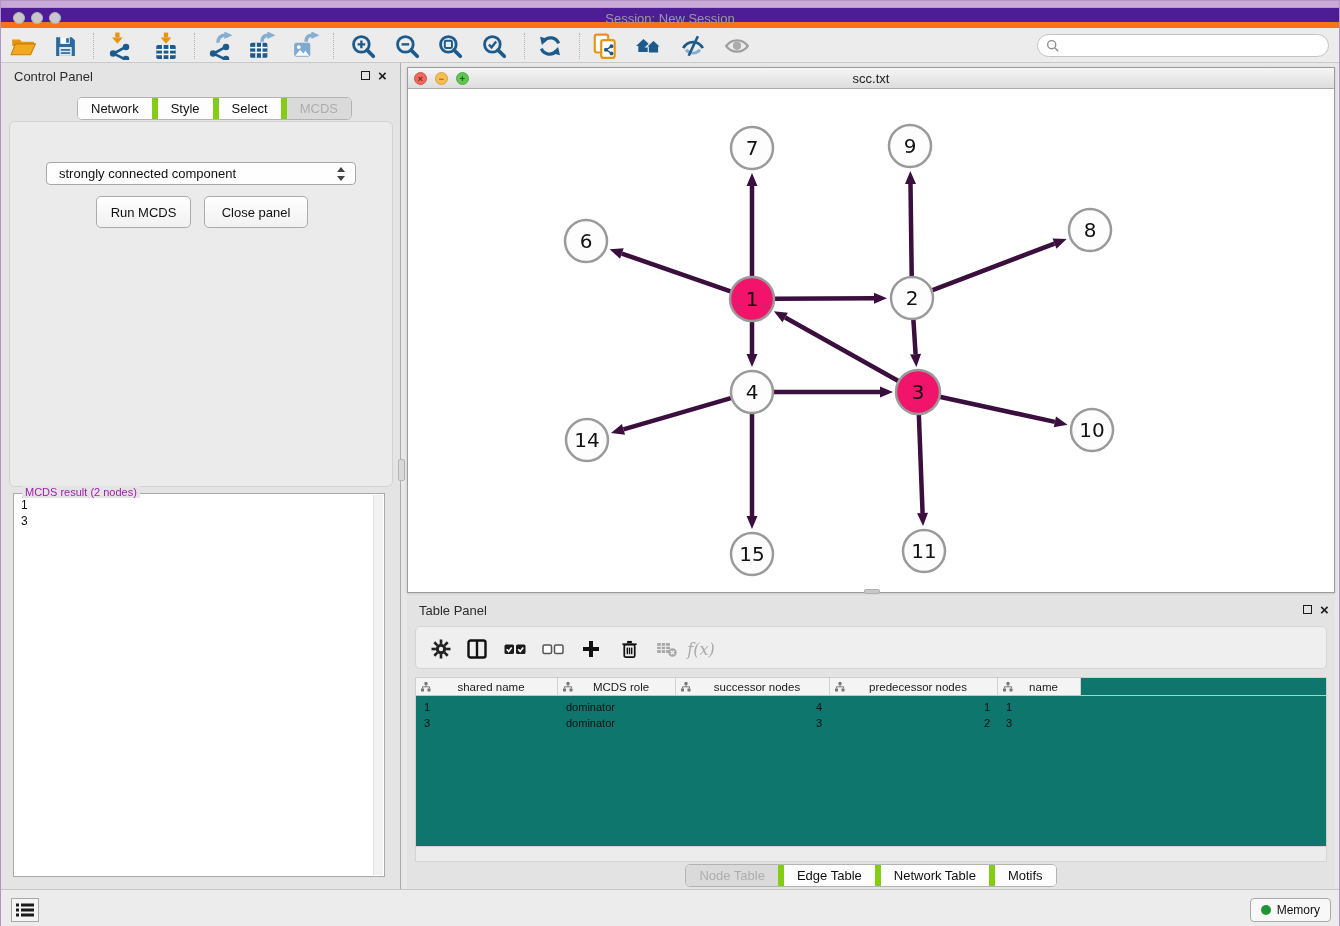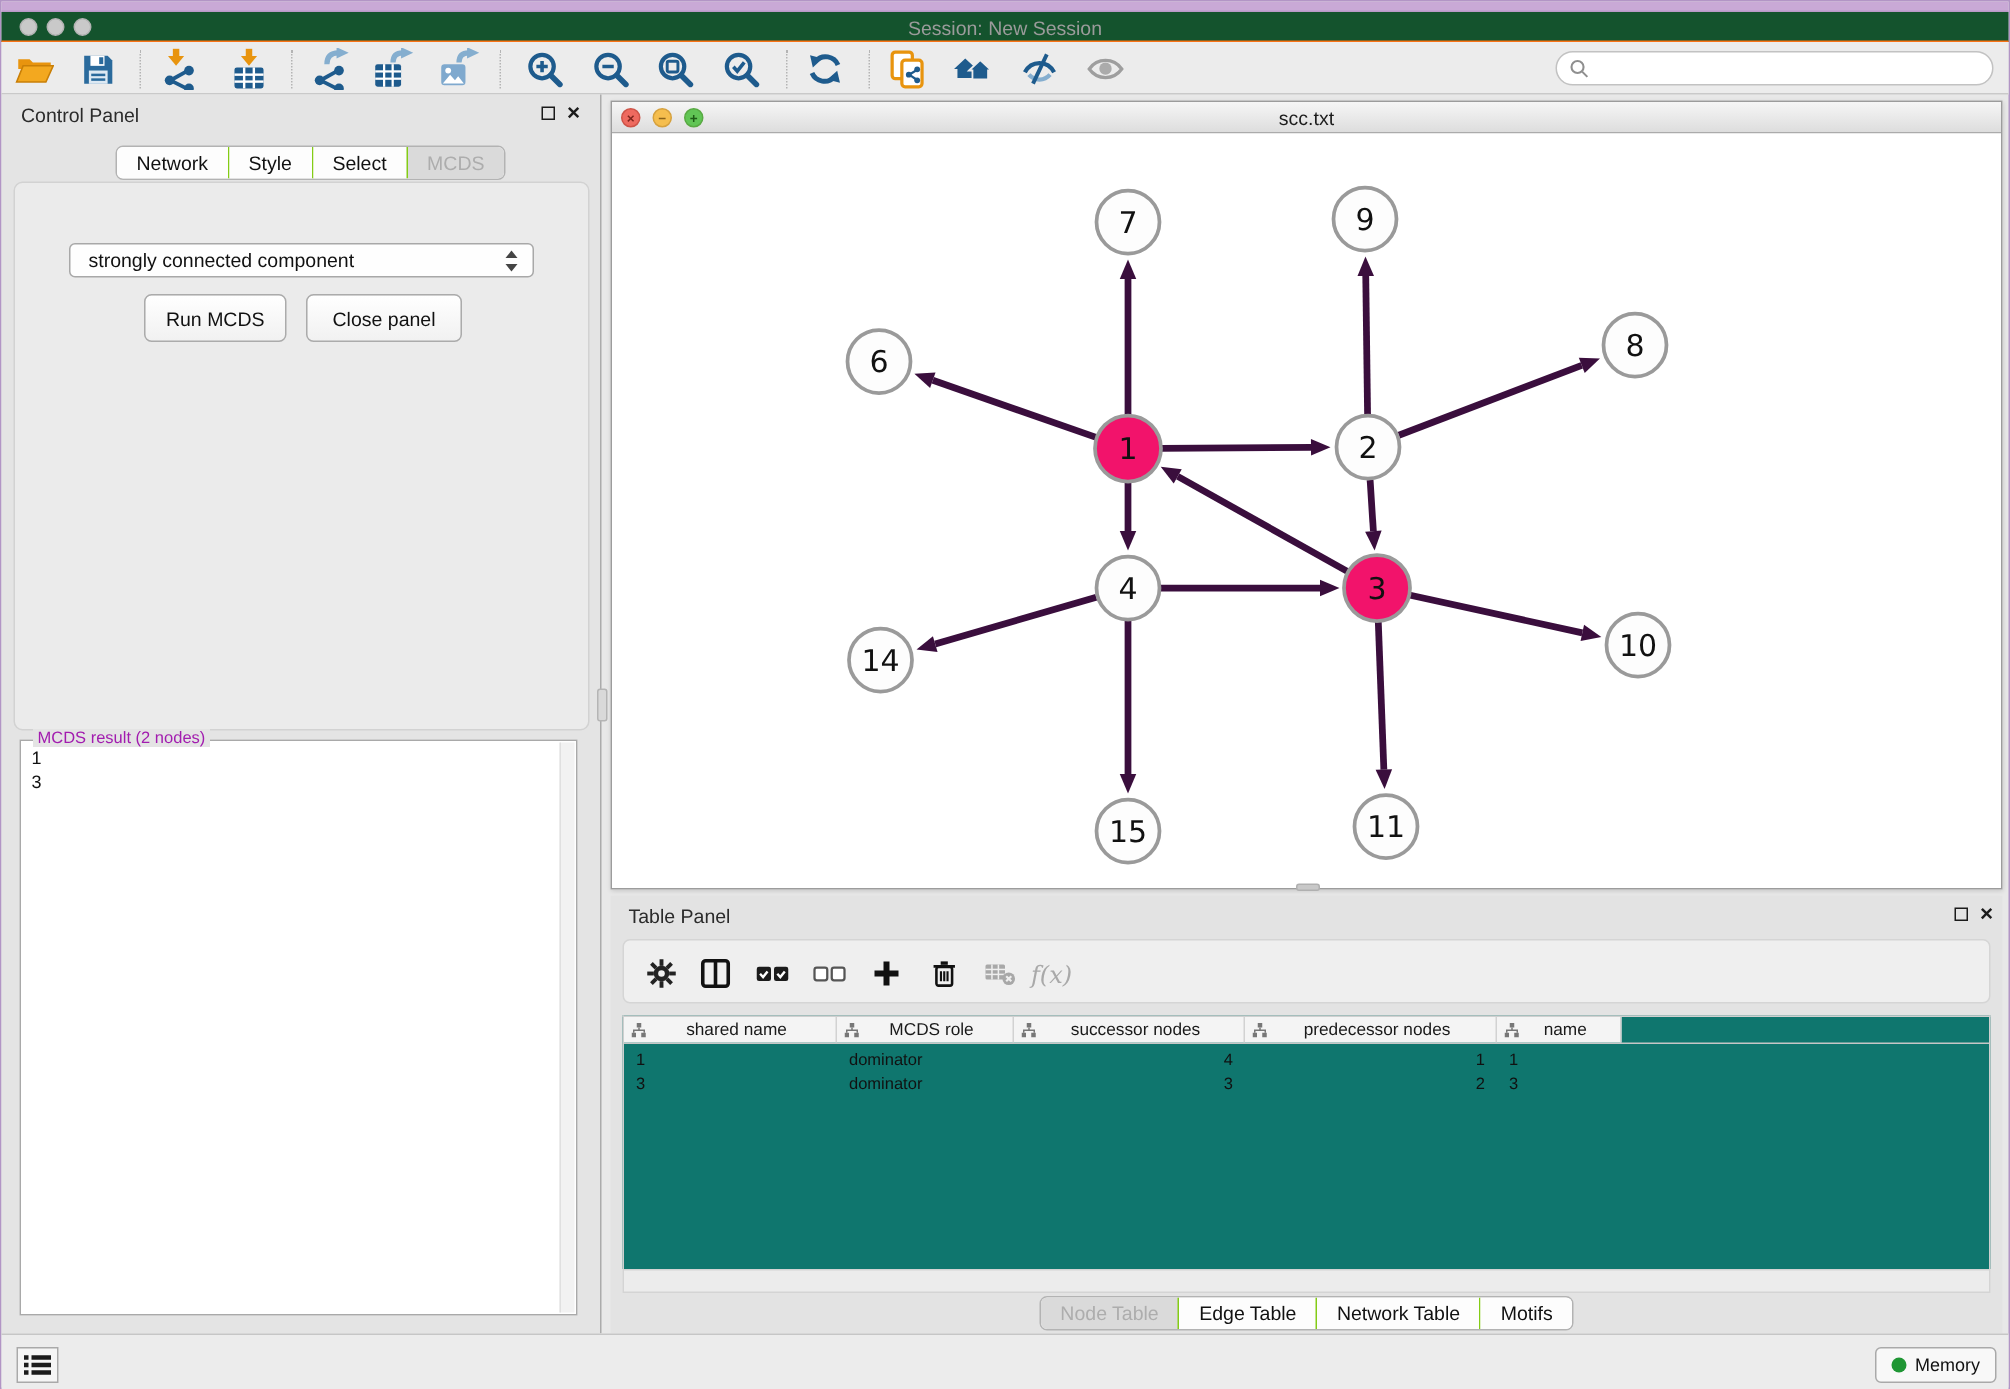--- a/index.html
+++ b/index.html
@@ -1,36 +1,36 @@
 <!DOCTYPE html>
 <html><head>
 <meta charset="utf-8">
 <style>
   * { margin:0; padding:0; box-sizing:border-box; }
   html,body { width:1340px; height:926px; overflow:hidden; font-family:"Liberation Sans", sans-serif; }
   .app { position:relative; width:1340px; height:926px; background:#e8e8e8; border:1px solid #b295c5; }
 
   
   .mac-strip { position:absolute; left:0; top:0; width:100%; height:7px; background:#c9a9d6; border-bottom:1px solid #b99ac7; }
-  .titlebar { position:absolute; left:0; top:7px; width:100%; height:20px; background:#14532d; border-bottom:1px solid #f97316; }
+  .titlebar { position:absolute; left:0; top:7px; width:100%; height:20px; background:#4c1d95; border-bottom:6px solid #f97316; }
   .traffic { position:absolute; top:4px; width:12px; height:12px; border-radius:50%; background:#c9c9c9; border:1px solid #b3b3b3; }
   .app-title { position:absolute; left:0; right:0; top:3px; text-align:center; font-size:13px; color:#9b9b9b; }
   .toolbar { position:absolute; left:0; top:27px; width:100%; height:35px; background:#ececec; border-bottom:1px solid #c9c9c9; }
   .tb-icon { position:absolute; top:4px; width:28px; height:28px; display:flex; align-items:center; justify-content:center; }
   .tb-sep { position:absolute; top:5px; height:26px; width:0; border-left:1px dotted #b4b4b4; }
   .search-box { position:absolute; right:10px; top:6px; width:292px; height:23px; background:#fff; border:1px solid #c2c2c2; border-radius:12px; display:flex; align-items:center; padding-left:8px; }
 
   
   .control-panel { position:absolute; left:0; top:62px; width:400px; height:826px; background:#e4e4e4; border-right:1px solid #ababab; }
   .panel-header { position:absolute; left:0; top:0; width:100%; height:26px; }
   .panel-title { position:absolute; left:13px; top:6px; font-size:13px; color:#2b2b2b; }
   .float-box { position:absolute; top:8px; width:9px; height:9px; border:1.5px solid #1b1b1b; background:transparent; }
   .close-x { position:absolute; top:1px; font-size:15px; font-weight:bold; color:#1b1b1b; line-height:24px; }
   .seg-group { position:absolute; display:flex; border:1px solid #b3b3b3; border-radius:5px; overflow:hidden; background:#fdfdfd; }
-  .seg { padding:3px 13px; font-size:13px; color:#111; background:#fdfdfd; border-right:1px solid #84cc16; cursor:default; white-space:nowrap; }
+  .seg { padding:3px 13px; font-size:13px; color:#111; background:#fdfdfd; border-right:6px solid #84cc16; cursor:default; white-space:nowrap; }
   .seg:last-child { border-right:none; }
   .seg.sel { background:#dadada; color:#adadad; }
   .cp-card { position:absolute; left:8px; top:58px; width:384px; height:366px; background:#ebebeb; border:1px solid #d2d2d2; border-radius:6px; }
   .opt-label { position:absolute; left:0; width:100%; top:75px; text-align:center; font-size:13px; color:#1c1c1c; }
   .dropdown { position:absolute; left:44px; top:96px; width:310px; height:23px; background:#fefefe; border:1px solid #a8a8a8; border-radius:4px; font-size:13px; color:#111; display:flex; align-items:center; padding-left:12px; }
   .stepper { position:absolute; right:9px; top:4px; width:10px; height:14px; }
   .tri-up { position:absolute; left:1px; top:0; width:0; height:0; border-left:4px solid transparent; border-right:4px solid transparent; border-bottom:5px solid #444; }
   .tri-dn { position:absolute; left:1px; bottom:0; width:0; height:0; border-left:4px solid transparent; border-right:4px solid transparent; border-top:5px solid #444; }
   .cp-btn { position:absolute; top:130px; height:32px; background:linear-gradient(#ffffff,#f1f1f1); border:1px solid #ababab; border-radius:5px; font-size:13px; color:#111; display:flex; align-items:center; justify-content:center; }
   .result-fieldset { position:absolute; left:12px; top:430px; width:372px; height:384px; border:1px solid #a9a9a9; background:#ffffff; }

